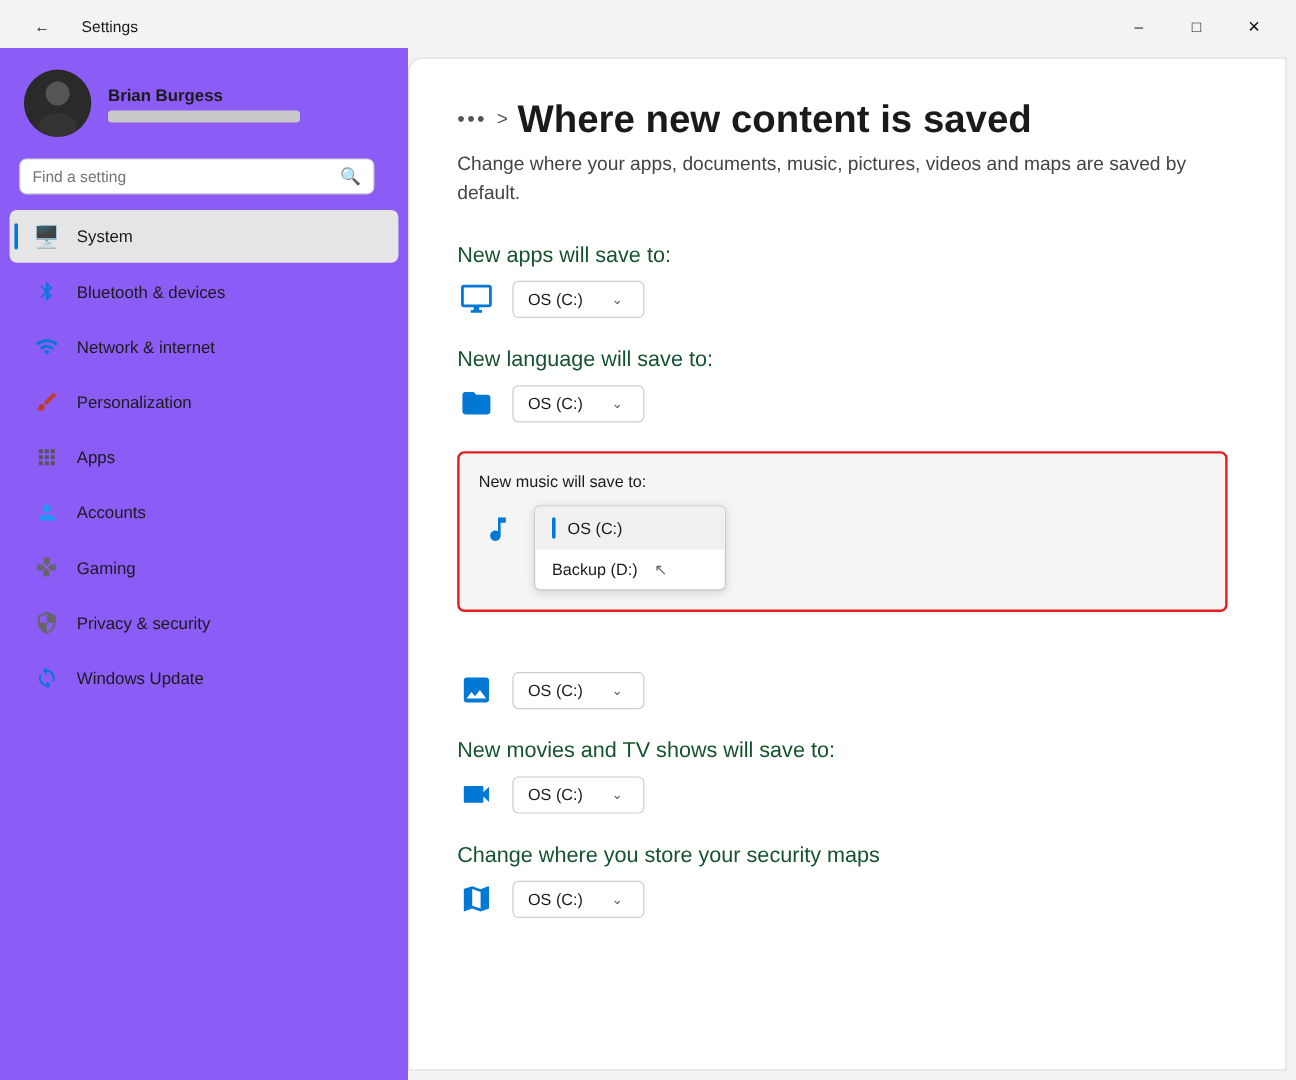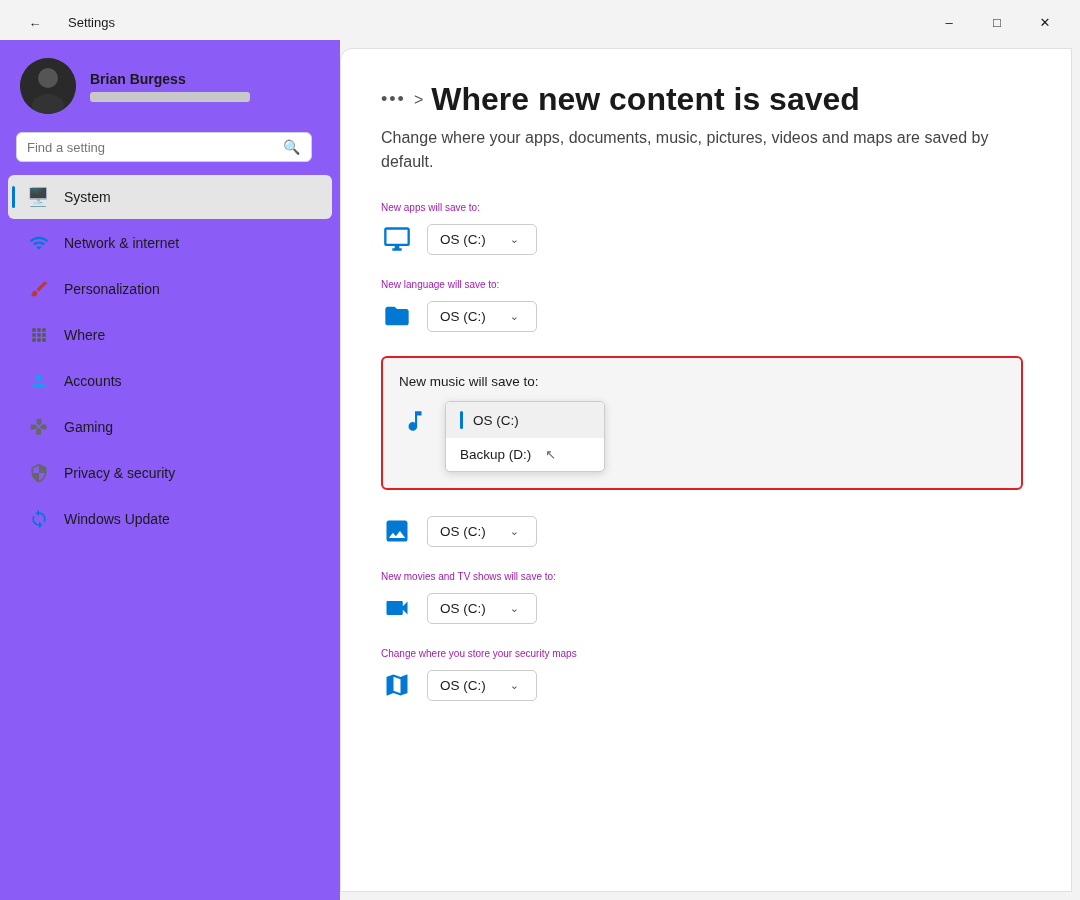--- a/index.html
+++ b/index.html
@@ -198,22 +198,22 @@
       font-size: 16px;
       color: #444;
       margin-bottom: 28px;
       line-height: 1.5;
     }
 
     .setting-row {
       margin-bottom: 24px;
     }
     .setting-label {
-      font-size: 10px;
-      color: #a21caf;
+      font-size: 18px;
+      color: #14532d;
       margin-bottom: 10px;
     }
     .setting-control {
       display: flex;
       align-items: center;
       gap: 14px;
     }
     .setting-icon {
       width: 32px;
       height: 32px;
@@ -240,20 +240,21 @@
     .dropdown-chevron {
       font-size: 11px;
       color: #555;
     }
 
     
     .music-section {
       border: 2px solid #e02020;
       border-radius: 6px;
       padding: 16px;
+      margin-bottom: 24px;
       background: #f5f5f5;
       position: relative;
     }
     .music-label {
       font-size: 13.5px;
       color: #1a1a1a;
       margin-bottom: 12px;
     }
     .music-control {
       display: flex;
@@ -338,41 +339,49 @@
       <input class="search-input" type="text" placeholder="Find a setting" style="">
       <span class="search-icon-svg">🔍</span>
     </div>
 
     <div class="nav-item active">
       <span class="nav-icon">🖥️</span>
       <span class="nav-label">System</span>
     </div>
     <div class="nav-item">
       <span class="nav-icon">
+        <svg width="18" height="18" viewBox="0 0 24 24" fill="#0078d4">
+          <path d="M17.71 7.71L12 2h-1v7.59L6.41 5 5 6.41 10.59 12 5 17.59 6.41 19 11 14.41V22h1l5.71-5.71-4.3-4.29 4.3-4.29zM13 5.83l1.88 1.88L13 9.59V5.83zm1.88 10.46L13 18.17v-3.76l1.88 1.88z"></path>
+        </svg>
+      </span>
+      <span class="nav-label">Bluetooth &amp; devices</span>
+    </div>
+    <div class="nav-item">
+      <span class="nav-icon">
         <svg width="20" height="20" viewBox="0 0 24 24" fill="#0078d4">
           <path d="M1 9l2 2c4.97-4.97 13.03-4.97 18 0l2-2C16.93 2.93 7.08 2.93 1 9zm8 8l3 3 3-3c-1.65-1.66-4.34-1.66-6 0zm-4-4l2 2c2.76-2.76 7.24-2.76 10 0l2-2C15.14 9.14 8.87 9.14 5 13z"></path>
         </svg>
       </span>
       <span class="nav-label">Network &amp; internet</span>
     </div>
     <div class="nav-item">
       <span class="nav-icon">
         <svg width="20" height="20" viewBox="0 0 24 24" fill="#c0392b">
           <path d="M7 14c-1.66 0-3 1.34-3 3 0 1.31-1.16 2-2 2 .92 1.22 2.49 2 4 2 2.21 0 4-1.79 4-4 0-1.66-1.34-3-3-3zm13.71-9.37l-1.34-1.34c-.39-.39-1.02-.39-1.41 0L9 12.25 11.75 15l9.96-9.96c.39-.39.39-1.02 0-1.41z"></path>
         </svg>
       </span>
       <span class="nav-label">Personalization</span>
     </div>
     <div class="nav-item">
       <span class="nav-icon">
         <svg width="20" height="20" viewBox="0 0 24 24" fill="#555">
           <path d="M4 8h4V4H4v4zm6 12h4v-4h-4v4zm-6 0h4v-4H4v4zm0-6h4v-4H4v4zm6 0h4v-4h-4v4zm6-10v4h4V4h-4zm-6 4h4V4h-4v4zm6 6h4v-4h-4v4zm0 6h4v-4h-4v4z"></path>
         </svg>
       </span>
-      <span class="nav-label">Where</span>
+      <span class="nav-label">Apps</span>
     </div>
     <div class="nav-item">
       <span class="nav-icon">
         <svg width="20" height="20" viewBox="0 0 24 24" fill="#2196f3">
           <path d="M12 12c2.21 0 4-1.79 4-4s-1.79-4-4-4-4 1.79-4 4 1.79 4 4 4zm0 2c-2.67 0-8 1.34-8 4v2h16v-2c0-2.66-5.33-4-8-4z"></path>
         </svg>
       </span>
       <span class="nav-label">Accounts</span>
     </div>
     <div class="nav-item">

